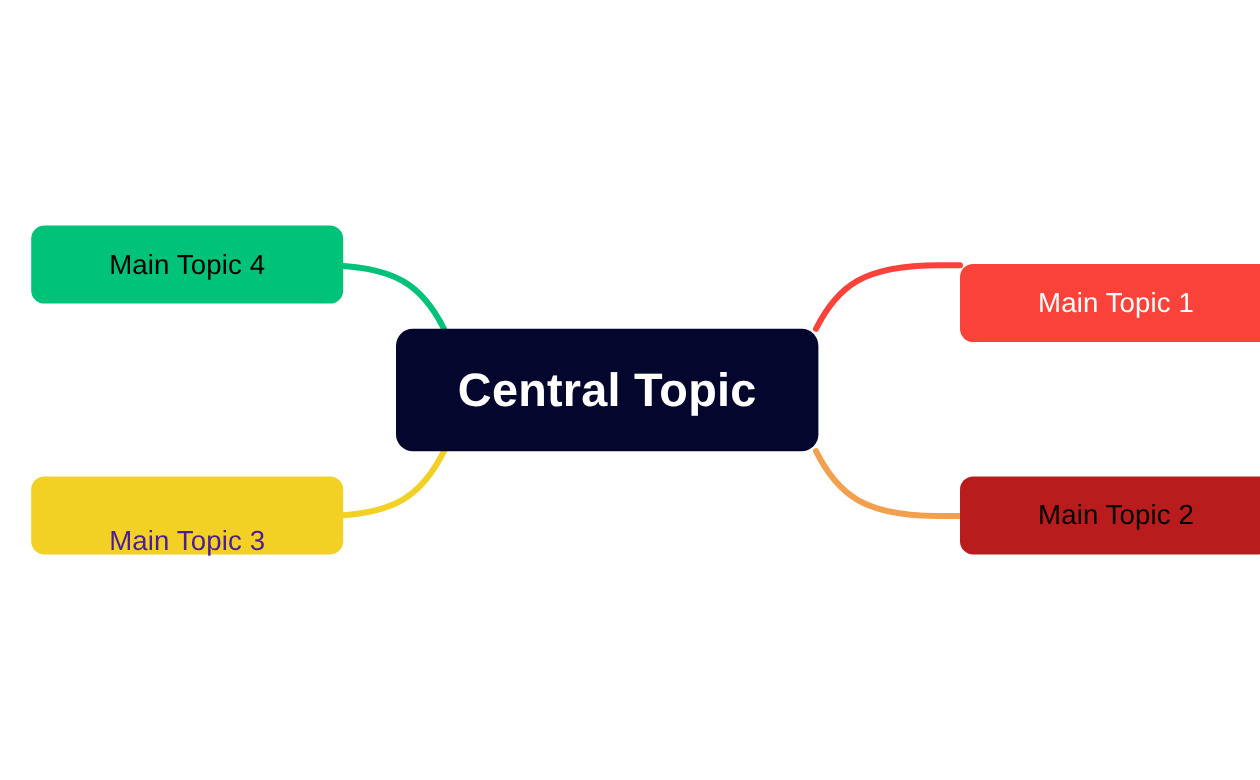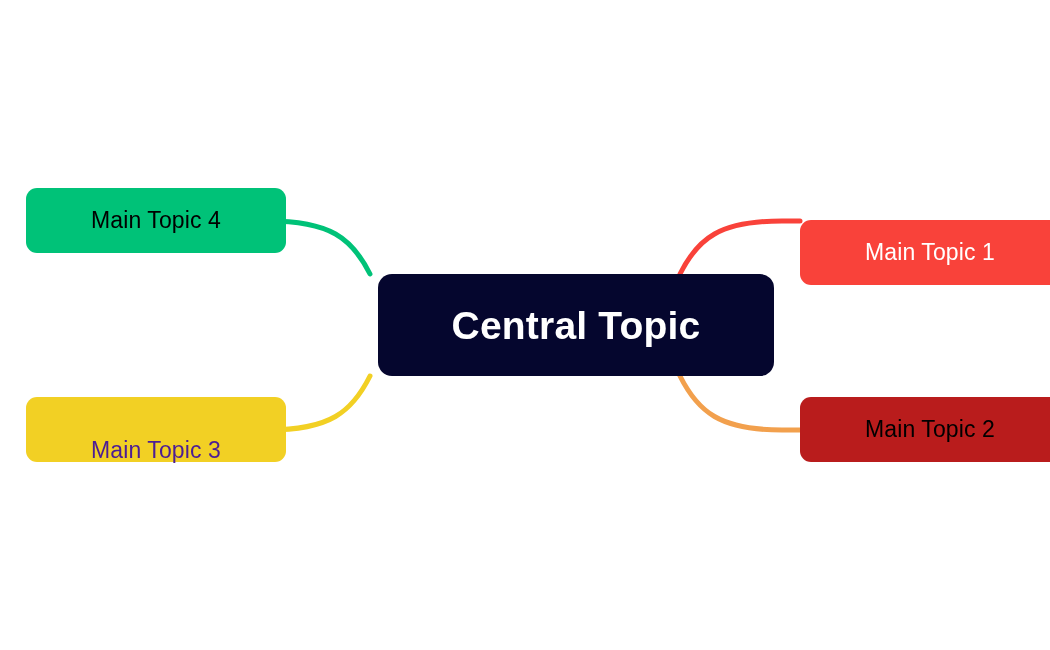--- a/index.html
+++ b/index.html
@@ -44,24 +44,23 @@
     height: 65px;
   }
   .topic-node .node-label {
     font-size: 23px;
     font-weight: 400;
     letter-spacing: 0.1px;
   }
   #node-central {
     left: 330px;
     top: 274px;
-    width: 396px;
+    width: 352px;
     height: 102px;
     border-radius: 14px;
-    margin-left: 48px;
   }
   #node-central .node-label {
     font-size: 39px;
     font-weight: 700;
     letter-spacing: 0.2px;
   }
   #node-topic-4 { left: 26px;  top: 188px; }
   #node-topic-3 { left: 26px;  top: 397px; }
   #node-topic-1 { left: 800px; top: 188px; margin-top: 32px; }
   #node-topic-2 { left: 800px; top: 397px; }

